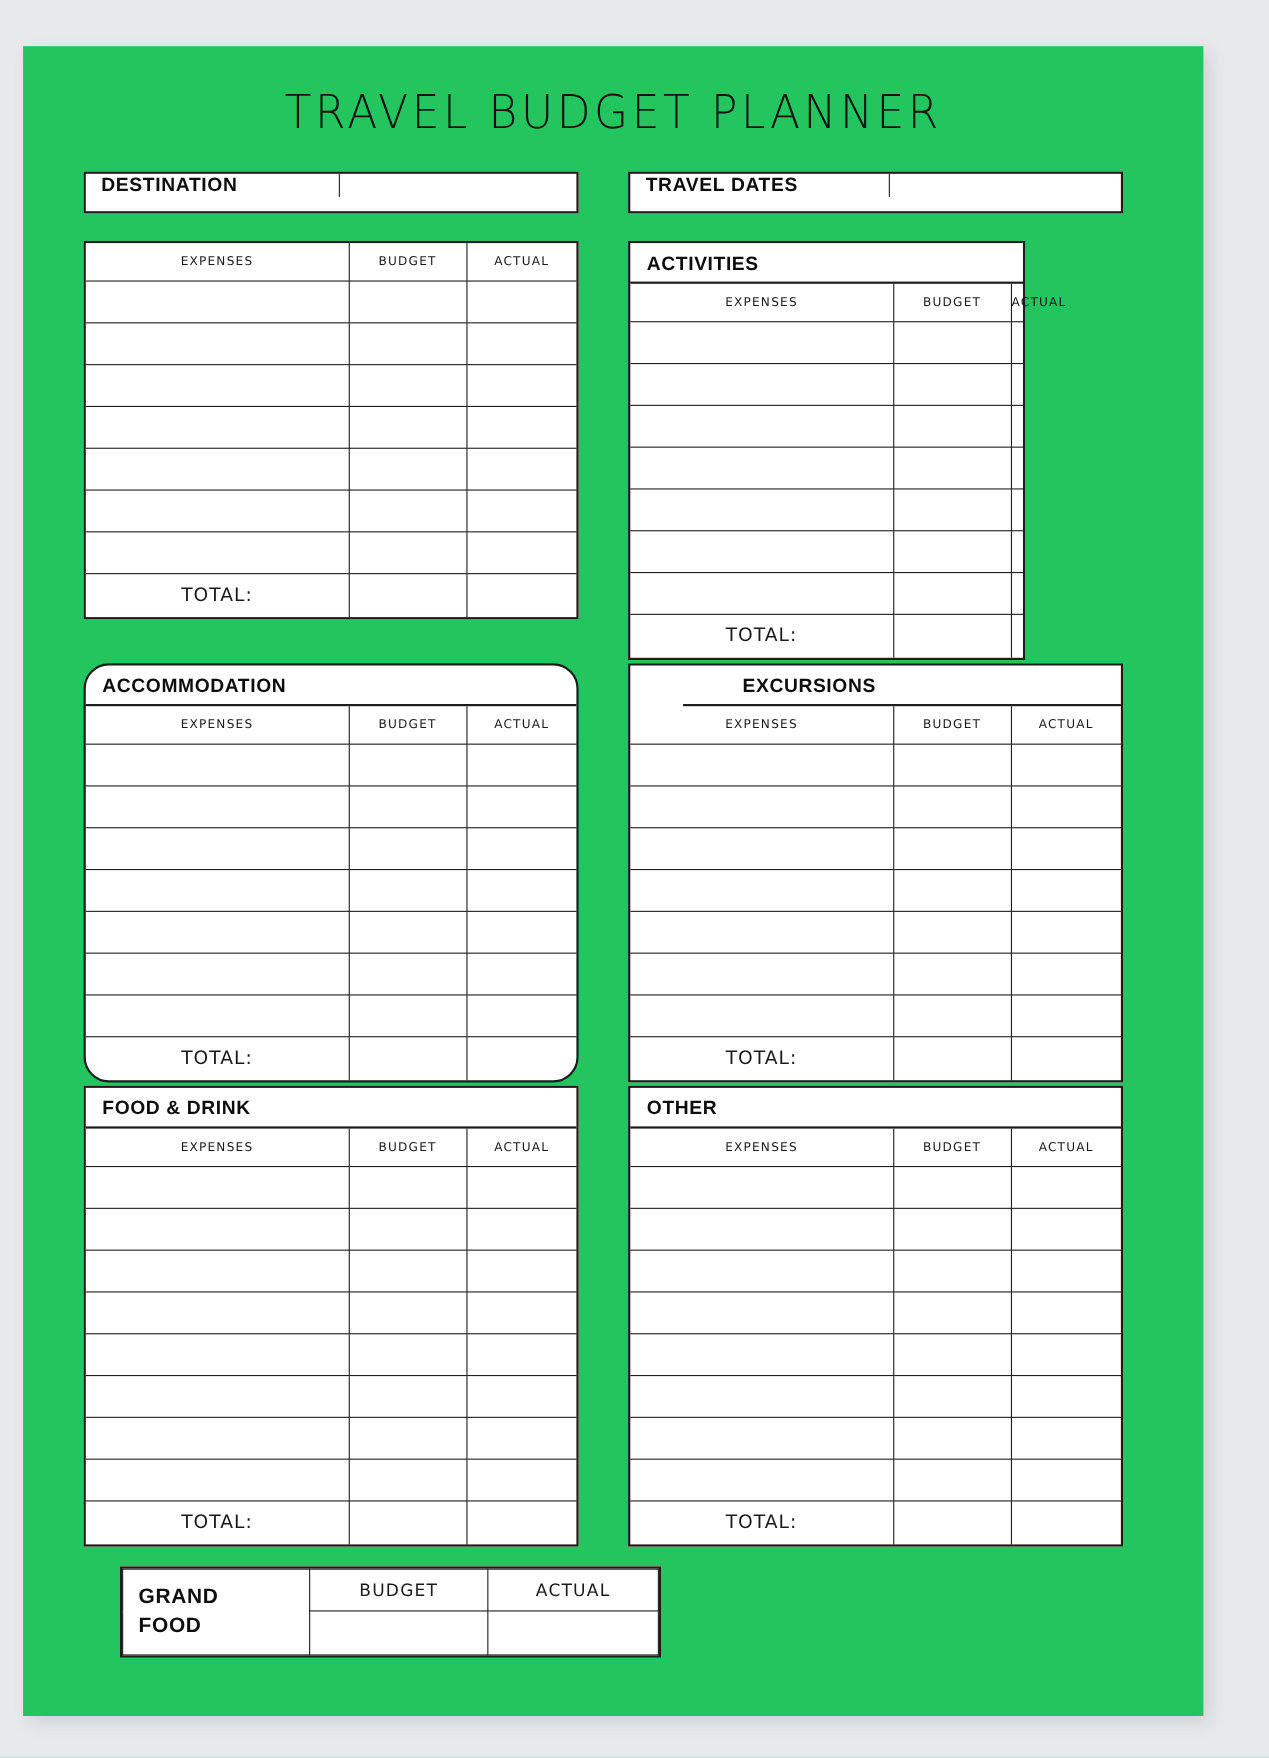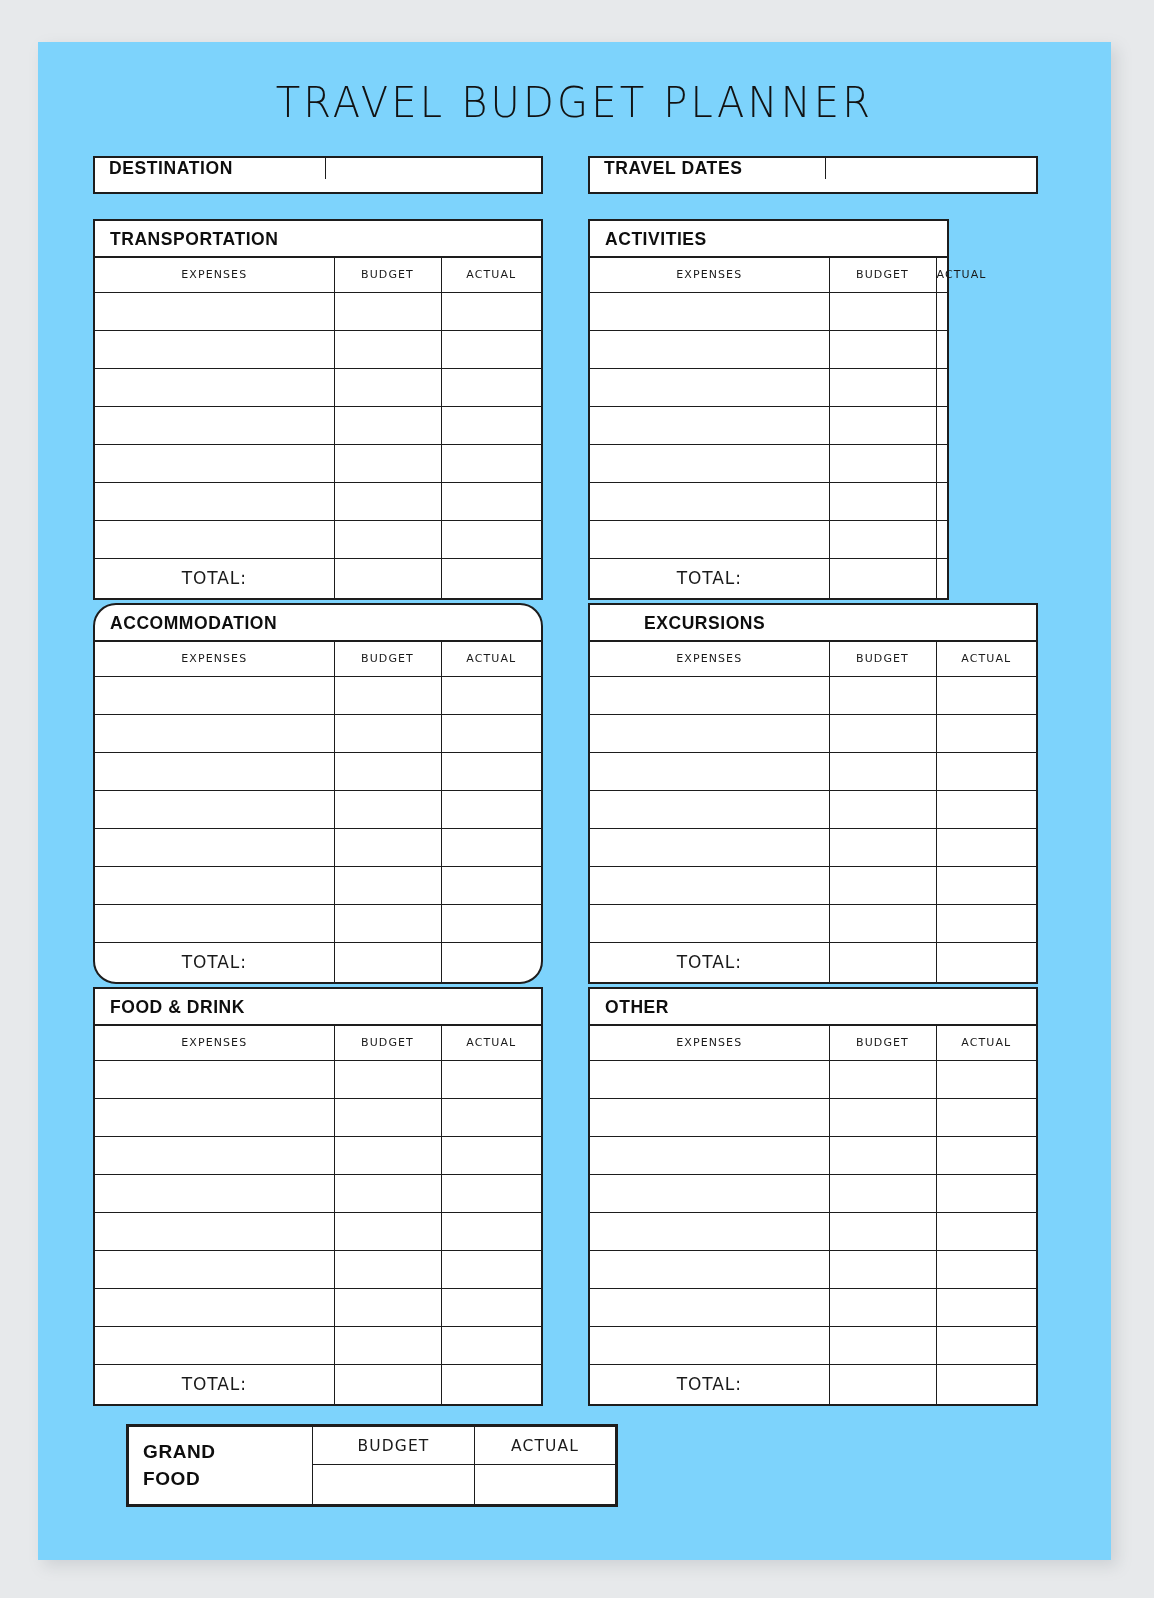--- a/index.html
+++ b/index.html
@@ -11,25 +11,25 @@
     height: 1598px;
     background: #e7e9eb;
     font-family: "Liberation Sans", sans-serif;
     -webkit-font-smoothing: antialiased;
     overflow: hidden;
   }
 
   
   #page {
     position: absolute;
-    left: 38px;
+    left: 21px;
     top: 42px;
     width: 1073px;
     height: 1518px;
-    background: #7dd3fc;
+    background: #22c55e;
     box-shadow: 6px 6px 14px rgba(120,128,136,0.22);
   }
 
   
   #title {
     position: absolute;
     left: 0;
     top: 36px;
     width: 1073px;
     text-align: center;
@@ -80,21 +80,21 @@
     line-height: 37px;
     border-bottom: 2px solid #1d1d1d;
     font-size: 17.5px;
     font-weight: bold;
     letter-spacing: 0.55px;
     color: #0e0e0e;
     padding-left: 15px;
     box-sizing: border-box;
     white-space: nowrap;
   }
-  .sec-head.indented { padding-left: 54px; }
+  .sec-head.indented { padding-left: 54px; margin-left: 48px; }
 
   
   .col-head td {
     height: 34px;
     font-size: 11px;
     font-weight: 400;
     letter-spacing: 1.1px;
     color: #1a1a1a;
     text-align: center;
     vertical-align: middle;
@@ -169,21 +169,20 @@
       <tbody>
           <tr>
         <td class="lab" style="width:230px;">DESTINATION</td>
         <td class="val"></td>
       </tr>
     </tbody>
       </table>
   </div>
 
   <div class="blk section" id="sec-0" style="left:55px; top:177px; width:450px;">
-    <div class="sec-head">TRANSPORTATION</div>
     <table class="grid">
       <tbody>
           <tr class="col-head">
         <td style="width:239px;">EXPENSES</td>
         <td style="width:107px;">BUDGET</td>
         <td>ACTUAL</td>
       </tr>
       <tr class="row-blank">
             <td></td>
             <td></td>
@@ -500,21 +499,21 @@
         <td></td>
       </tr>
     </tbody>
       </table>
   </div>
 
   <div class="blk" id="grand-total">
     <table class="grid">
       <tbody>
           <tr>
-        <td class="gt-label" rowspan="2" style="width:184px;">
+        <td class="gt-label" rowspan="2" style="width:170px;">
           <span>GRAND</span><br>
           <span>FOOD</span>
         </td>
         <td class="gt-colhead" style="width:162px;">BUDGET</td>
         <td class="gt-colhead">ACTUAL</td>
       </tr>
       <tr>
         <td class="gt-cell"></td>
         <td class="gt-cell"></td>
       </tr>

